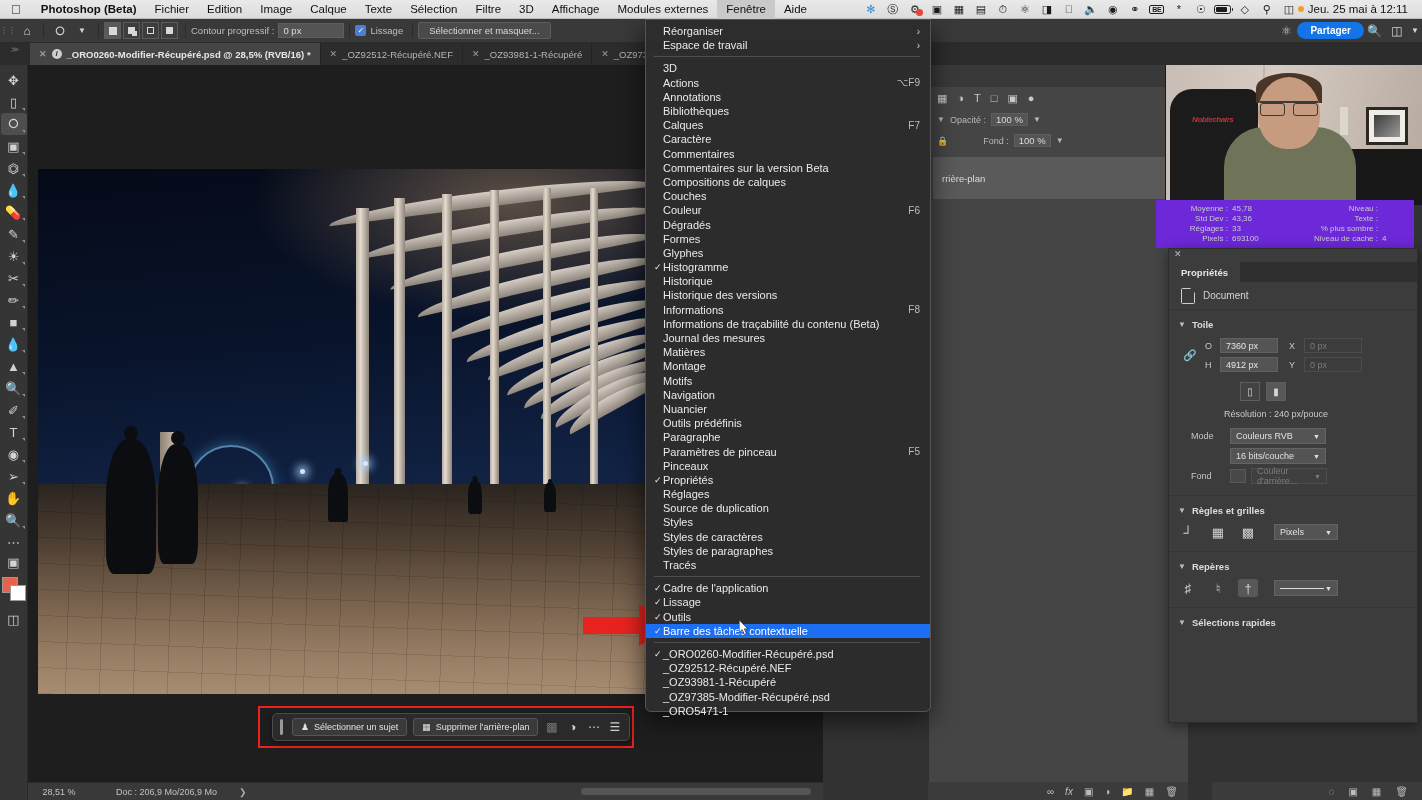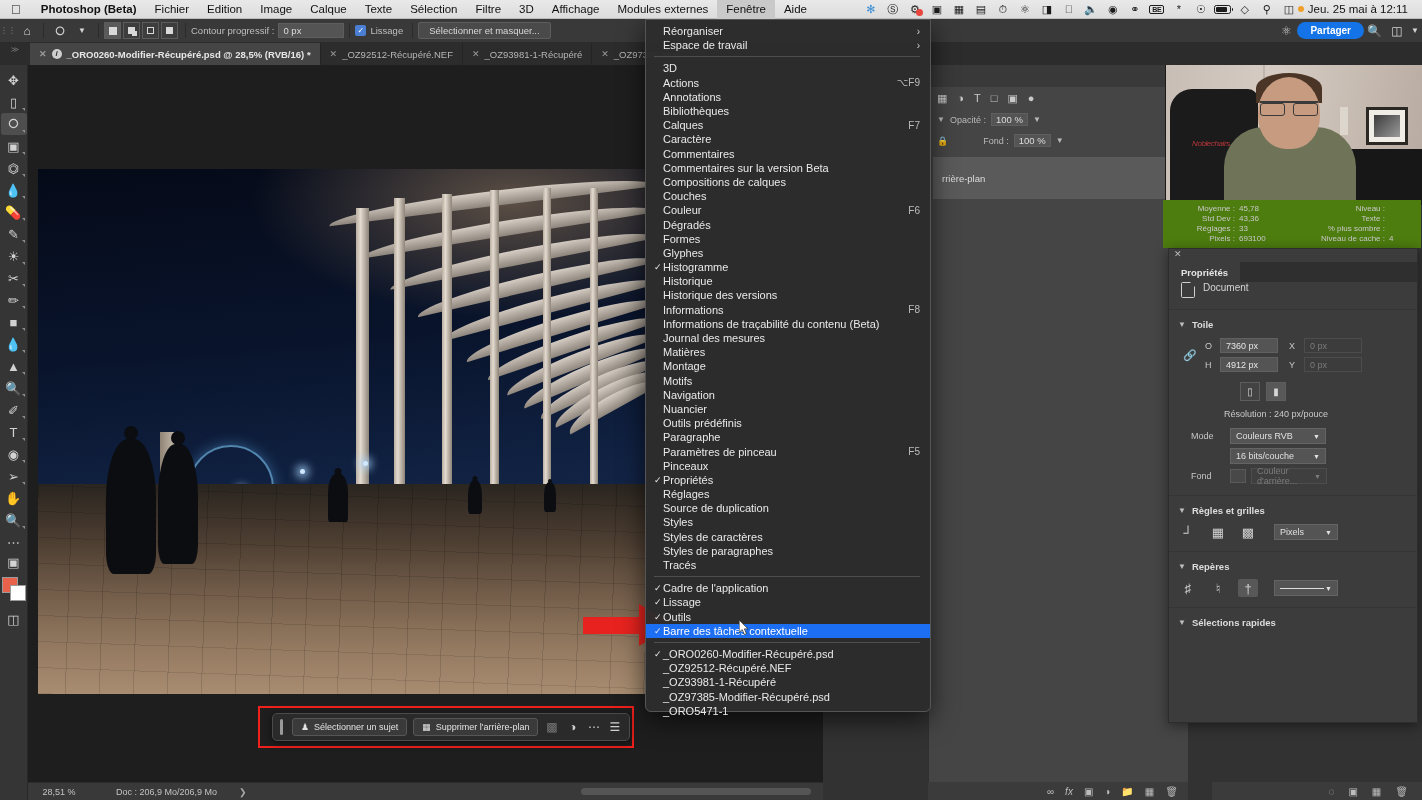--- a/index.html
+++ b/index.html
@@ -160,51 +160,51 @@
   .lp-iconrow { display:flex; align-items:center; gap:10px; height:22px; padding:0 8px; color:#c9c9c9; font-size:11px; }
   .layer-item { margin:6px 4px; height:42px; background:#5a5a5a; display:flex; align-items:center; padding:0 9px; font-size:9.5px; color:#ddd; justify-content:space-between; }
 
   .panel-props {
     position:absolute; right:4px; top:183px; width:250px; height:475px;
     background:#3c3c3c; border:1px solid #2d2d2d; box-shadow:0 3px 12px rgba(0,0,0,.45);
   }
   .pp-close { height:13px; padding-left:5px; font-size:9px; color:#bbb; }
   .pp-tabbar { height:20px; background:#2f2f2f; display:flex; align-items:stretch; }
   .pp-tab { background:#3c3c3c; color:#e4e4e4; font-size:9.5px; font-weight:bold; display:flex; align-items:center; padding:0 12px;}
-  .pp-head { display:flex; gap:8px; height:28px; padding:0 12px; font-size:10px; color:#d4d4d4; border-bottom:1px solid #343434;}
+  .pp-head { display:flex; align-items:center; gap:8px; height:28px; padding:0 12px; font-size:10px; color:#d4d4d4; border-bottom:1px solid #343434;}
   .doc-ico { width:14px;height:16px;border:1.4px solid #cfcfcf; border-radius:1.5px; position:relative; }
   .doc-ico::after{content:"";position:absolute; right:-1px; top:-1px; border-left:5px solid transparent; border-top:5px solid #3c3c3c;}
   .sect { border-bottom:1px solid #343434; padding:6px 0 9px 0; }
   .sect-title { display:flex; align-items:center; gap:6px; font-size:9.5px; color:#dcdcdc; font-weight:bold; padding:3px 9px 6px 9px; }
   .chev { font-size:8px; color:#bdbdbd; }
   .fld-row { display:flex; align-items:center; gap:5px; padding:2px 9px; font-size:9px; color:#c6c6c6;}
   .fld { background:#545454; border:1px solid #616161; color:#e4e4e4; font-size:9px; padding:1px 5px; width:58px; height:15px; line-height:13px; }
   .fld.dim { background:#3c3c3c; border-color:#4c4c4c; color:#7a7a7a; }
   .link-ico { width:13px; color:#b9b9b9; font-size:11px; text-align:center; }
   .or-btn { width:20px;height:19px; border:1px solid #5d5d5d; background:#434343; display:flex;align-items:center;justify-content:center; color:#d6d6d6; font-size:10px;}
   .or-btn.on { background:#585858; }
   .sel-dd {
     background:#545454; border:1px solid #646464; color:#e0e0e0; font-size:9px;
     height:16px; display:flex; align-items:center; justify-content:space-between; padding:0 5px;
   }
   .sel-dd.dim { background:#3f3f3f; border-color:#4d4d4d; color:#7c7c7c; }
   .rg-ico { width:20px;height:18px;display:flex;align-items:center;justify-content:center;color:#d0d0d0;font-size:13px; }
   .rg-ico.on { background:#585858; border-radius:2px; }
   .qbtn { background:#454545; border:1px solid #5a5a5a; color:#dcdcdc; font-size:9px; padding:4px 0; text-align:center; border-radius:2px;}
 
-  .hist-panel { position:absolute; right:1px; top:135px; width:258px; height:48px; background:#4d7c0f; }
+  .hist-panel { position:absolute; right:8px; top:135px; width:258px; height:48px; background:#6d28d9; }
   .hist-grid { display:grid; grid-template-columns:72px 58px 92px 32px; font-size:8px; color:#c9c9c9; row-gap:1px; padding:4px 2px 0 4px; }
   .hist-grid .r { text-align:right; padding-right:4px; }
   .hist-grid .v { text-align:left; }
 
   .webcam { position:absolute; right:0; top:0; width:257px; height:140px; overflow:hidden; background:#2b2b2b; border-left:1px solid #1a1a1a;}
   .wc-wall { position:absolute; inset:0; background:linear-gradient(100deg,#c8bdb4 0%,#d6ccc3 40%,#b7aaa0 100%); }
   .wc-wall::after { content:""; position:absolute; left:38%; top:0; bottom:0; width:2px; background:rgba(0,0,0,.1); }
   .wc-chair { position:absolute; left:4px; top:24px; width:88px; height:116px; background:#1b1b1b; border-radius:22px 10px 0 0; }
-  .wc-chair i { position:absolute; left:22px; top:26px; font-size:8px; color:#b8353a; font-weight:normal; letter-spacing:-.4px;margin-top:24px;}
+  .wc-chair i { position:absolute; left:22px; top:26px; font-size:8px; color:#b8353a; font-weight:bold; letter-spacing:-.4px;}
   .wc-body { position:absolute; left:58px; top:62px; width:132px; height:80px; background:#6f7459; border-radius:40px 40px 0 0; }
   .wc-head { position:absolute; left:92px; top:12px; width:62px; height:72px; background:#c69b80; border-radius:50% 50% 45% 45%; }
   .wc-hair { position:absolute; left:90px; top:8px; width:66px; height:30px; background:#4a3526; border-radius:50% 50% 0 0; }
   .wc-glass { position:absolute; left:94px; top:36px; width:58px; height:11px; border-top:2px solid #3a3a3a; }
   .wc-glass::before,.wc-glass::after { content:""; position:absolute; top:0; width:23px;height:11px; border:1.4px solid #3a3a3a; border-radius:3px;}
   .wc-glass::before{left:0;} .wc-glass::after{right:0;}
   .wc-desk { position:absolute; right:0; bottom:0; width:88px; height:56px; background:#171717; }
   .wc-frame { position:absolute; right:14px; top:42px; width:42px; height:38px; background:#f0ece6; border:3px solid #2b2723; }
   .wc-frame i { position:absolute; inset:5px; background:linear-gradient(135deg,#3c3c3c,#9a9a9a); }
   .wc-lamp { position:absolute; right:74px; top:42px; width:8px; height:28px; background:#ddd6cd; }

